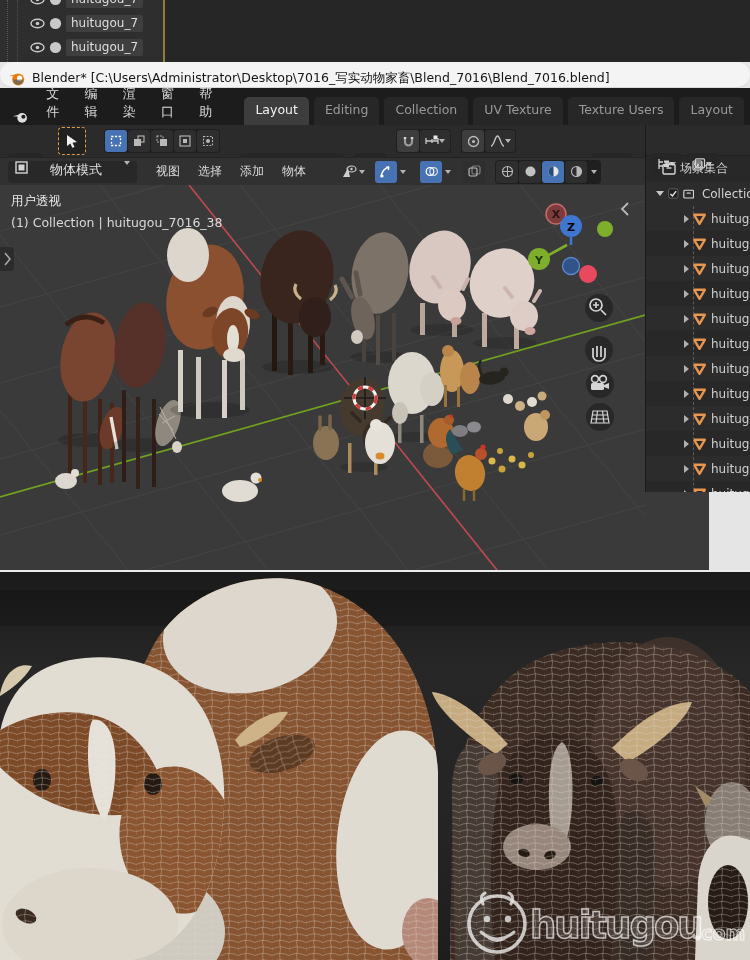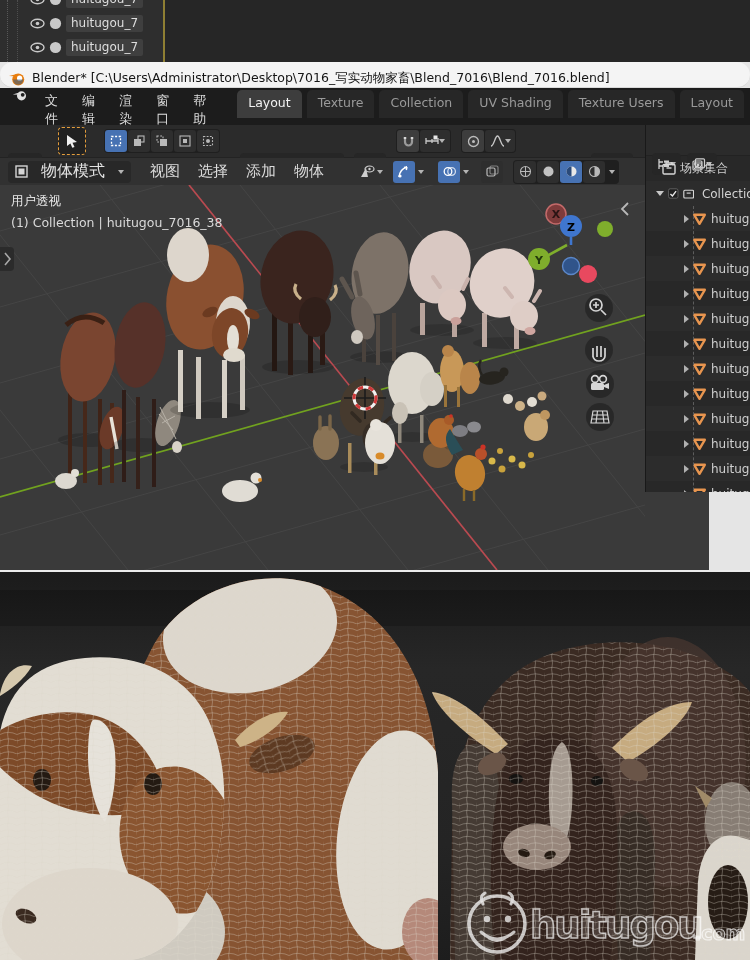--- a/index.html
+++ b/index.html
@@ -17,21 +17,21 @@
   .ts-label{background:#3f3f3f;color:#dedede;font-size:12px;padding:1px 5px 2px 5px;white-space:nowrap;
             overflow:hidden;max-width:86px;border-radius:2px;}
   .ts-divider{position:absolute;left:163px;top:0;width:2px;height:62px;background:#8f7f33;}
 
   
   .titlebar{left:0;top:62px;width:750px;height:26px;background:#f4f4f4;display:flex;align-items:flex-end;
             padding-left:8px;box-sizing:border-box;gap:7px;border-bottom:1px solid #d8d8d8;border-radius:13px;}
   .title-text{color:#151515;font-size:12.5px;white-space:nowrap;}
 
   
-  .menubar{left:0;top:88px;width:750px;height:37px;background:#1c1c1c;display:flex;align-items:flex-start;
+  .menubar{left:0;top:88px;width:750px;height:37px;background:#1c1c1c;display:flex;align-items:flex-end;
            padding:0 6px 0 12px;box-sizing:border-box;}
   .menu-item{color:#dcdcdc;font-size:13px;padding:4px 9px;border-radius:4px;}
   .tabs{display:flex;gap:5px;margin-left:16px;align-items:flex-end;height:30px;}
   .tab{background:#272727;color:#9a9a9a;font-size:12.5px;padding:5px 11px 8px 11px;border-radius:5px 5px 0 0;
        white-space:nowrap;}
   .tab.active{background:#3d3d3d;color:#f2f2f2;}
 
   
   .tool-row{left:0;top:125px;width:645px;height:33px;background:#2b2b2b;display:flex;align-items:center;
             padding:0 8px;box-sizing:border-box;border-bottom:1px solid #232323;}
@@ -41,23 +41,23 @@
   .sq.blue{background:#4772b3;}
   .chev{width:0;height:0;border-left:3.5px solid transparent;border-right:3.5px solid transparent;
         border-top:4.5px solid #b4b4b4;}
   .active-tool{width:26px;height:26px;border:1.5px dashed #e39d3c;border-radius:4px;background:#212121;
                display:flex;align-items:center;justify-content:center;}
   .grp{display:flex;gap:1px;background:#1f1f1f;border-radius:4px;padding:1px;}
 
   
   .vp-header{left:0;top:158px;width:645px;height:27px;background:#313131;display:flex;align-items:center;
              padding:0 8px;box-sizing:border-box;}
-  .vph-menu{color:#dcdcdc;font-size:15px;padding:3px 9px;border-radius:3px;}
-  .mode-dd{background:#282828;border-radius:4px;height:22px;display:flex;align-items:center;gap:13px;
-           padding:0 7px;color:#e2e2e2;font-size:16px;}
+  .vph-menu{color:#dcdcdc;font-size:12px;padding:3px 9px;border-radius:3px;}
+  .mode-dd{background:#282828;border-radius:4px;height:22px;display:flex;align-items:flex-start;gap:22px;
+           padding:0 7px;color:#e2e2e2;font-size:13px;}
 
   
   .canvas{left:0;top:185px;width:709px;height:385px;background:#3a3a3a;overflow:hidden;}
 
   
   .outliner{left:645px;top:125px;width:105px;height:367px;background:#282828;border-left:1px solid #191919;
             box-sizing:border-box;overflow:hidden;}
   .ol-top{height:30px;background:#2b2b2b;display:flex;align-items:center;gap:6px;padding:0 6px;
           border-bottom:1px solid #222;}
   .ol-row{height:25px;display:flex;align-items:center;color:#d2d2d2;font-size:12px;position:relative;}
@@ -146,23 +146,23 @@
       <circle cx="13" cy="8" r="6.2" fill="#e0e0e0"></circle>
       <circle cx="14.6" cy="6.6" r="2.6" fill="#1c1c1c"></circle>
     </svg>
     <span class="menu-item">文件</span>
     <span class="menu-item">编辑</span>
     <span class="menu-item">渲染</span>
     <span class="menu-item">窗口</span>
     <span class="menu-item">帮助</span>
     <div class="tabs">
       <span class="tab active">Layout</span>
-      <span class="tab">Texture</span>
+      <span class="tab">Editing</span>
       <span class="tab">Collection</span>
-      <span class="tab">UV Shading</span>
+      <span class="tab">UV Texture</span>
       <span class="tab">Texture Users</span>
       <span class="tab">Layout</span>
     </div>
   </div>
 
   <div class="abs tool-row">
     <div class="btn">
       <svg width="16" height="14" viewBox="0 0 16 14">
         <circle cx="11" cy="3.5" r="2.5" fill="#d8d8d8"></circle>
         <path d="M3,13 L3,4 M0.5,9 L14,9" stroke="#d8d8d8" stroke-width="1.4"></path>

